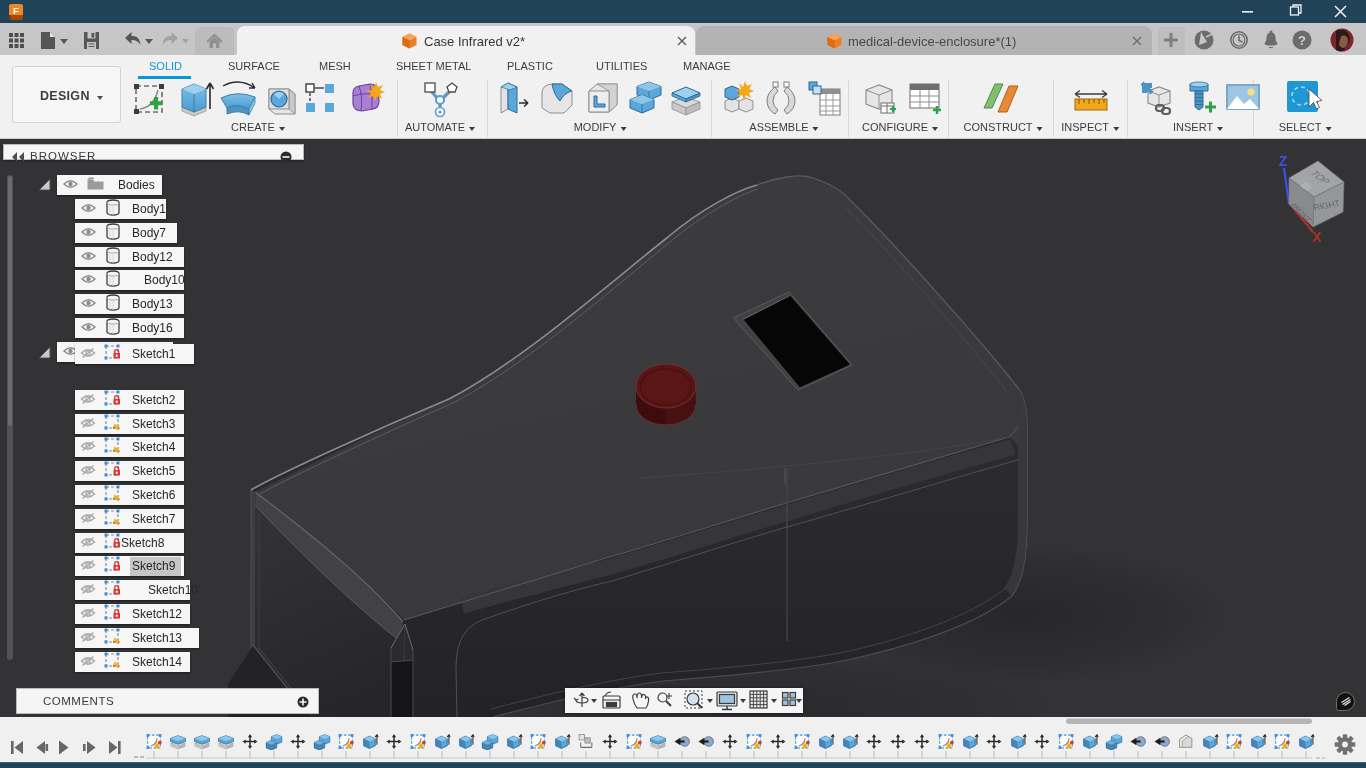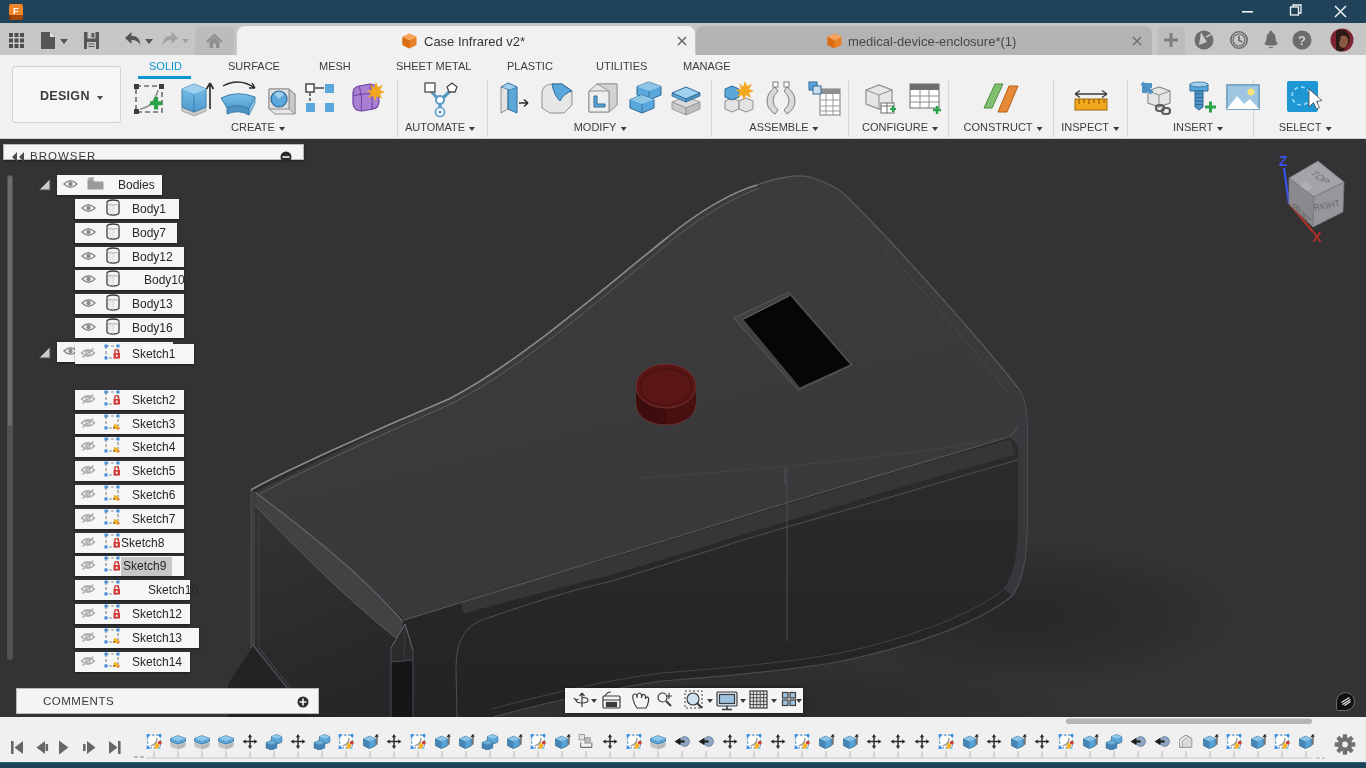--- a/index.html
+++ b/index.html
@@ -444,21 +444,21 @@
     <span style="margin-left:6px"><svg width="15" height="10" viewBox="0 0 15 10">
         <path d="M1 5 Q7.5 -1.5 14 5 Q7.5 11.5 1 5 Z" fill="none" stroke="#8b8b8b" stroke-width="1.5"></path>
         <circle cx="7.5" cy="5" r="2.2" fill="#8b8b8b"></circle>
       </svg></span>
     <span style="margin-left:9px"><svg width="17" height="13" viewBox="0 0 17 13">
         <path d="M0.5 2.5 L6 2.5 L7.5 4.5 L16.5 4.5 L16.5 12.5 L0.5 12.5 Z" fill="#9b9b9b"></path>
         <path d="M0.5 2.5 L6 2.5 L7.5 0.5 L2 0.5 Z" fill="#9b9b9b"></path>
       </svg></span>
     <span style="margin-left:14px">Bodies</span>
   </div>
-<div class="chip" style="left:75px;top:199px;width:104px">
+<div class="chip" style="left:75px;top:199px;width:91px">
     <span style="margin-left:6px"><svg width="15" height="10" viewBox="0 0 15 10">
         <path d="M1 5 Q7.5 -1.5 14 5 Q7.5 11.5 1 5 Z" fill="none" stroke="#8b8b8b" stroke-width="1.5"></path>
         <circle cx="7.5" cy="5" r="2.2" fill="#8b8b8b"></circle>
       </svg></span>
     <span style="margin-left:9px"><svg width="16" height="17" viewBox="0 0 16 17">
         <path d="M2 3.5 L2 13.5 Q2 16 8 16 Q14 16 14 13.5 L14 3.5 Q14 1 8 1 Q2 1 2 3.5 Z" fill="#f2f2f2" stroke="#3d3d3d" stroke-width="1.3"></path>
         <path d="M2 3.5 Q2 6 8 6 Q14 6 14 3.5" fill="none" stroke="#aaa" stroke-width="1"></path>
         <path d="M5 6 L5 15.6 M8 6.2 L8 16" stroke="#d9d9d9" stroke-width="1"></path>
       </svg></span>
     <span style="margin-left:11px">Body1</span>
@@ -681,21 +681,21 @@
       </svg></span>
     <span style="margin-left:8px"><svg width="17" height="17" viewBox="0 0 17 17">
         <rect x="2" y="2" width="12" height="12" fill="none" stroke="#8b8b8b" stroke-width="1.2" stroke-dasharray="3 2"></rect>
         <rect x="0.5" y="0.5" width="3" height="3" fill="#3d8edb"></rect>
         <rect x="12.5" y="0.5" width="3" height="3" fill="#3d8edb"></rect>
         <rect x="0.5" y="12.5" width="3" height="3" fill="#3d8edb"></rect>
         <rect x="9.5" y="9" width="6.5" height="5.5" fill="#d43a3a"></rect>
         <path d="M10.8 9 L10.8 7.2 Q10.8 5.6 12.7 5.6 Q14.6 5.6 14.6 7.2 L14.6 9" fill="none" stroke="#d43a3a" stroke-width="1.4"></path>
         <rect x="11.8" y="10.6" width="1.8" height="2.2" fill="#fff"></rect>
       </svg></span>
-    <span style="background:#c6c6c6;padding:2px 6px 3px 2px">Sketch9</span>
+    <span style="margin-left:9px;background:#c6c6c6;padding:2px 6px 3px 2px">Sketch9</span>
   </div>
 <div class="chip" style="left:75px;top:580px;width:115px">
     <span style="margin-left:5px"><svg width="16" height="12" viewBox="0 0 16 12">
         <path d="M1.5 6 Q8 -0.5 14.5 6 Q8 12.5 1.5 6 Z" fill="none" stroke="#a9a9a9" stroke-width="1.4"></path>
         <circle cx="8" cy="6" r="2.2" fill="none" stroke="#a9a9a9" stroke-width="1.2"></circle>
         <path d="M2.5 10.5 L13.5 1.5" stroke="#a9a9a9" stroke-width="1.4"></path>
       </svg></span>
     <span style="margin-left:8px"><svg width="17" height="17" viewBox="0 0 17 17">
         <rect x="2" y="2" width="12" height="12" fill="none" stroke="#8b8b8b" stroke-width="1.2" stroke-dasharray="3 2"></rect>
         <rect x="0.5" y="0.5" width="3" height="3" fill="#3d8edb"></rect>

